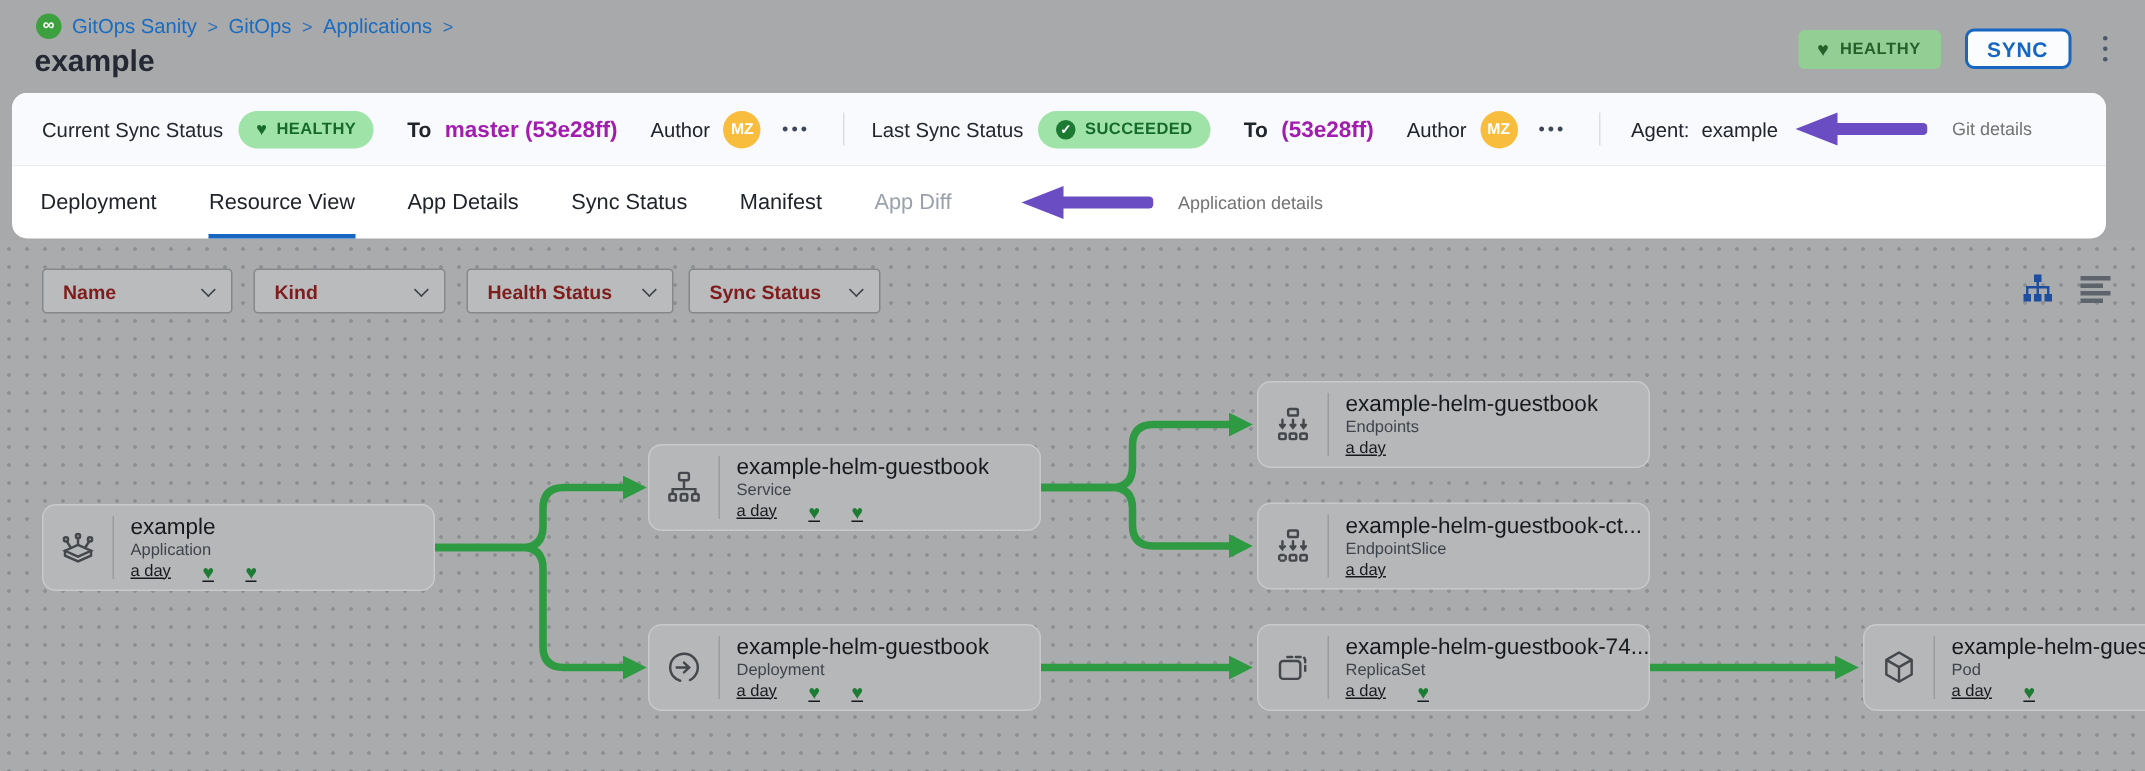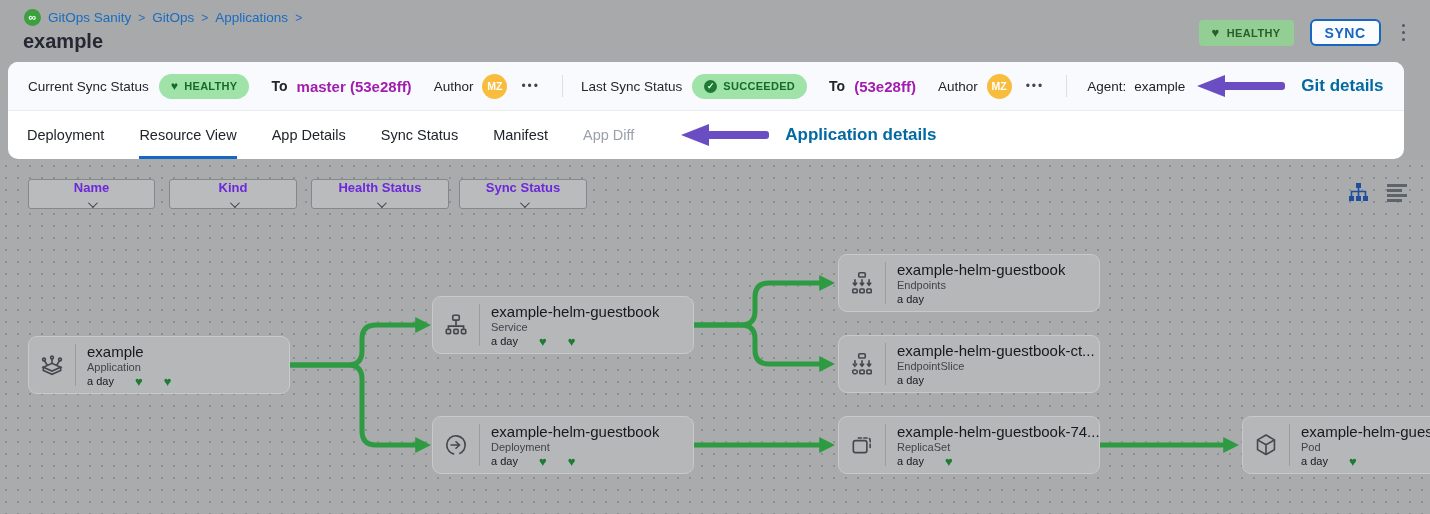--- a/index.html
+++ b/index.html
@@ -42,52 +42,52 @@
   .commit { font-size:15px; font-weight:700; color:#a21caf; margin-left:9px; cursor:pointer; }
   .author-label { font-size:13.5px; margin-left:22px; }
   .avatar { width:25px; height:25px; border-radius:50%; background:#f9bd3e; color:#fff; font-size:10.5px; font-weight:700;
             display:flex; align-items:center; justify-content:center; margin-left:9px; }
   .more { font-size:12px; letter-spacing:2px; color:#3c4757; margin-left:14px; cursor:pointer; }
   .vdiv { width:1px; height:22px; background:#dadfe7; margin-left:22px; }
   .agent-label { font-size:13.5px; margin-left:20px; }
   .agent-value { font-size:13.5px; margin-left:8px; }
 
   .ann-arrow { margin-left:12px; flex:none; }
-  .ann-text { font-size:17px; font-weight:700; color:#0369a1; margin-left:16px; }
+  .ann-text { font-size:12px; font-weight:400; color:#737373; margin-left:16px; }
 
   .tabs-row { height:48px; display:flex; align-items:stretch; padding-left:19px; background:#fff; border-radius:0 0 10px 10px; }
   .tab { display:flex; align-items:center; margin-right:35px; font-size:14.5px; color:#20242b; cursor:pointer; border-bottom:3px solid transparent; padding-top:3px; }
   .tab.active { font-weight:400; border-bottom-color:#1766c2; }
   .tab.disabled { color:#9aa1ab; }
   .tabs-row .ann-arrow { align-self:center; }
   .tabs-row .ann-text { align-self:center; }
 
   
   .canvas { position:absolute; left:0; top:160px; right:0; bottom:0;
     background-color:#a9abad;
     background-image:radial-gradient(#8e9193 1.1px, transparent 1.4px);
     background-size:12px 12px; }
 
   .filter { position:absolute; height:30px; background:#b9bbbd; border:1px solid #85888b; border-radius:3px;
             display:flex; align-items:center; justify-content:space-between; padding:0 13px;
-            font-size:13px; font-weight:600; color:#6d28d9; cursor:pointer; top:19px;flex-direction:column; }
+            font-size:13px; font-weight:600; color:#7f1d1d; cursor:pointer; top:19px; }
   .chev { width:7px; height:7px; border-right:1.8px solid #3a3f45; border-bottom:1.8px solid #3a3f45;
           transform:rotate(45deg) translateY(-2px); }
   .view-toggles { position:absolute; top:22px; right:22px; display:flex; gap:17px; align-items:center; }
   .vt { cursor:pointer; display:flex; }
 
   
   .node { position:absolute; width:262px; height:58px; background:#b6b7b9; border:1px solid #c8c9cb; border-radius:9px;
           display:flex; align-items:center; cursor:pointer; z-index:2; }
   .node-icon { width:46px; flex:none; display:flex; align-items:center; justify-content:center; color:#44484d; }
   .node-sep { width:1px; height:42px; background:#9b9c9e; flex:none; }
   .node-body { padding-left:11px; overflow:hidden; white-space:nowrap; }
   .node-title { font-size:15px; color:#16191d; }
   .node-kind { font-size:11px; color:#3e444c; margin-top:1px; }
-  .node-meta { font-size:11px; color:#16191d; margin-top:2px; display:flex; align-items:flex-start; }
+  .node-meta { font-size:11px; color:#16191d; margin-top:2px; display:flex; align-items:flex-start;text-decoration:underline; }
   .heart { color:#1d7c33; font-size:13px; margin-left:21px; line-height:1; }
 
   .edges { position:absolute; left:0; top:0; pointer-events:none; }
   svg { display:block; }
 </style>
 </head>
 <body>
 
 <div class="topbar">
   <div class="crumbs">

